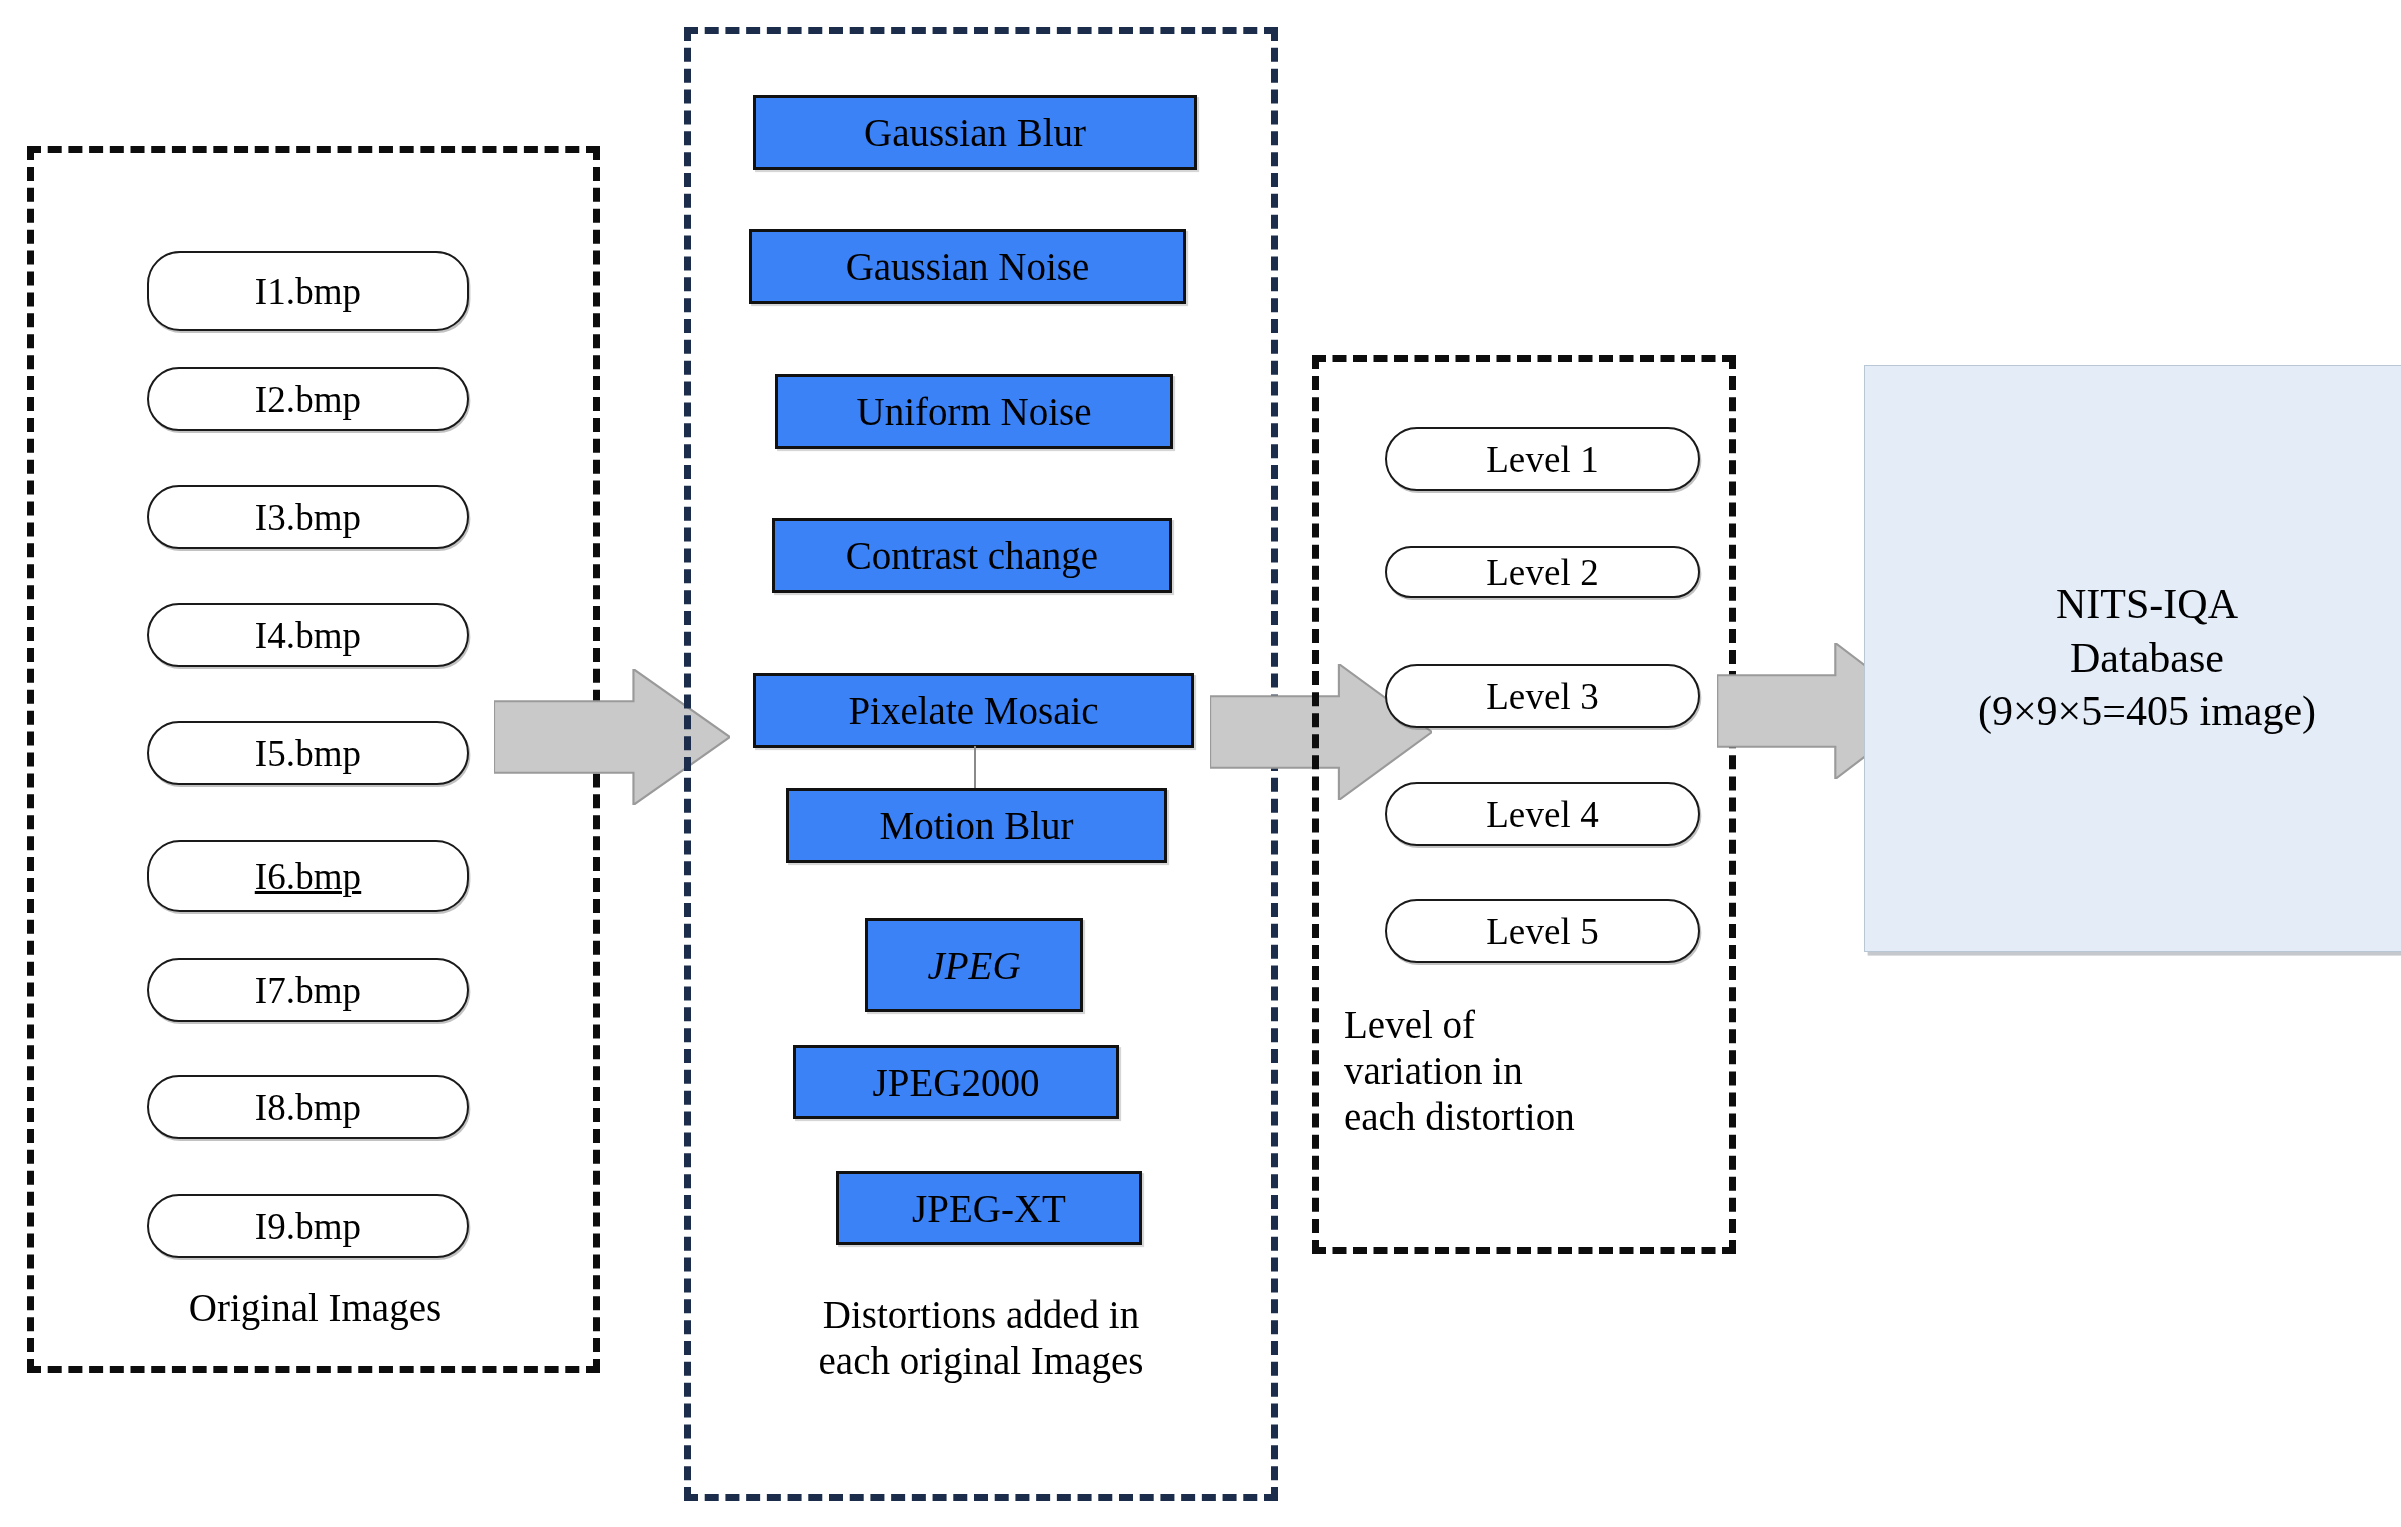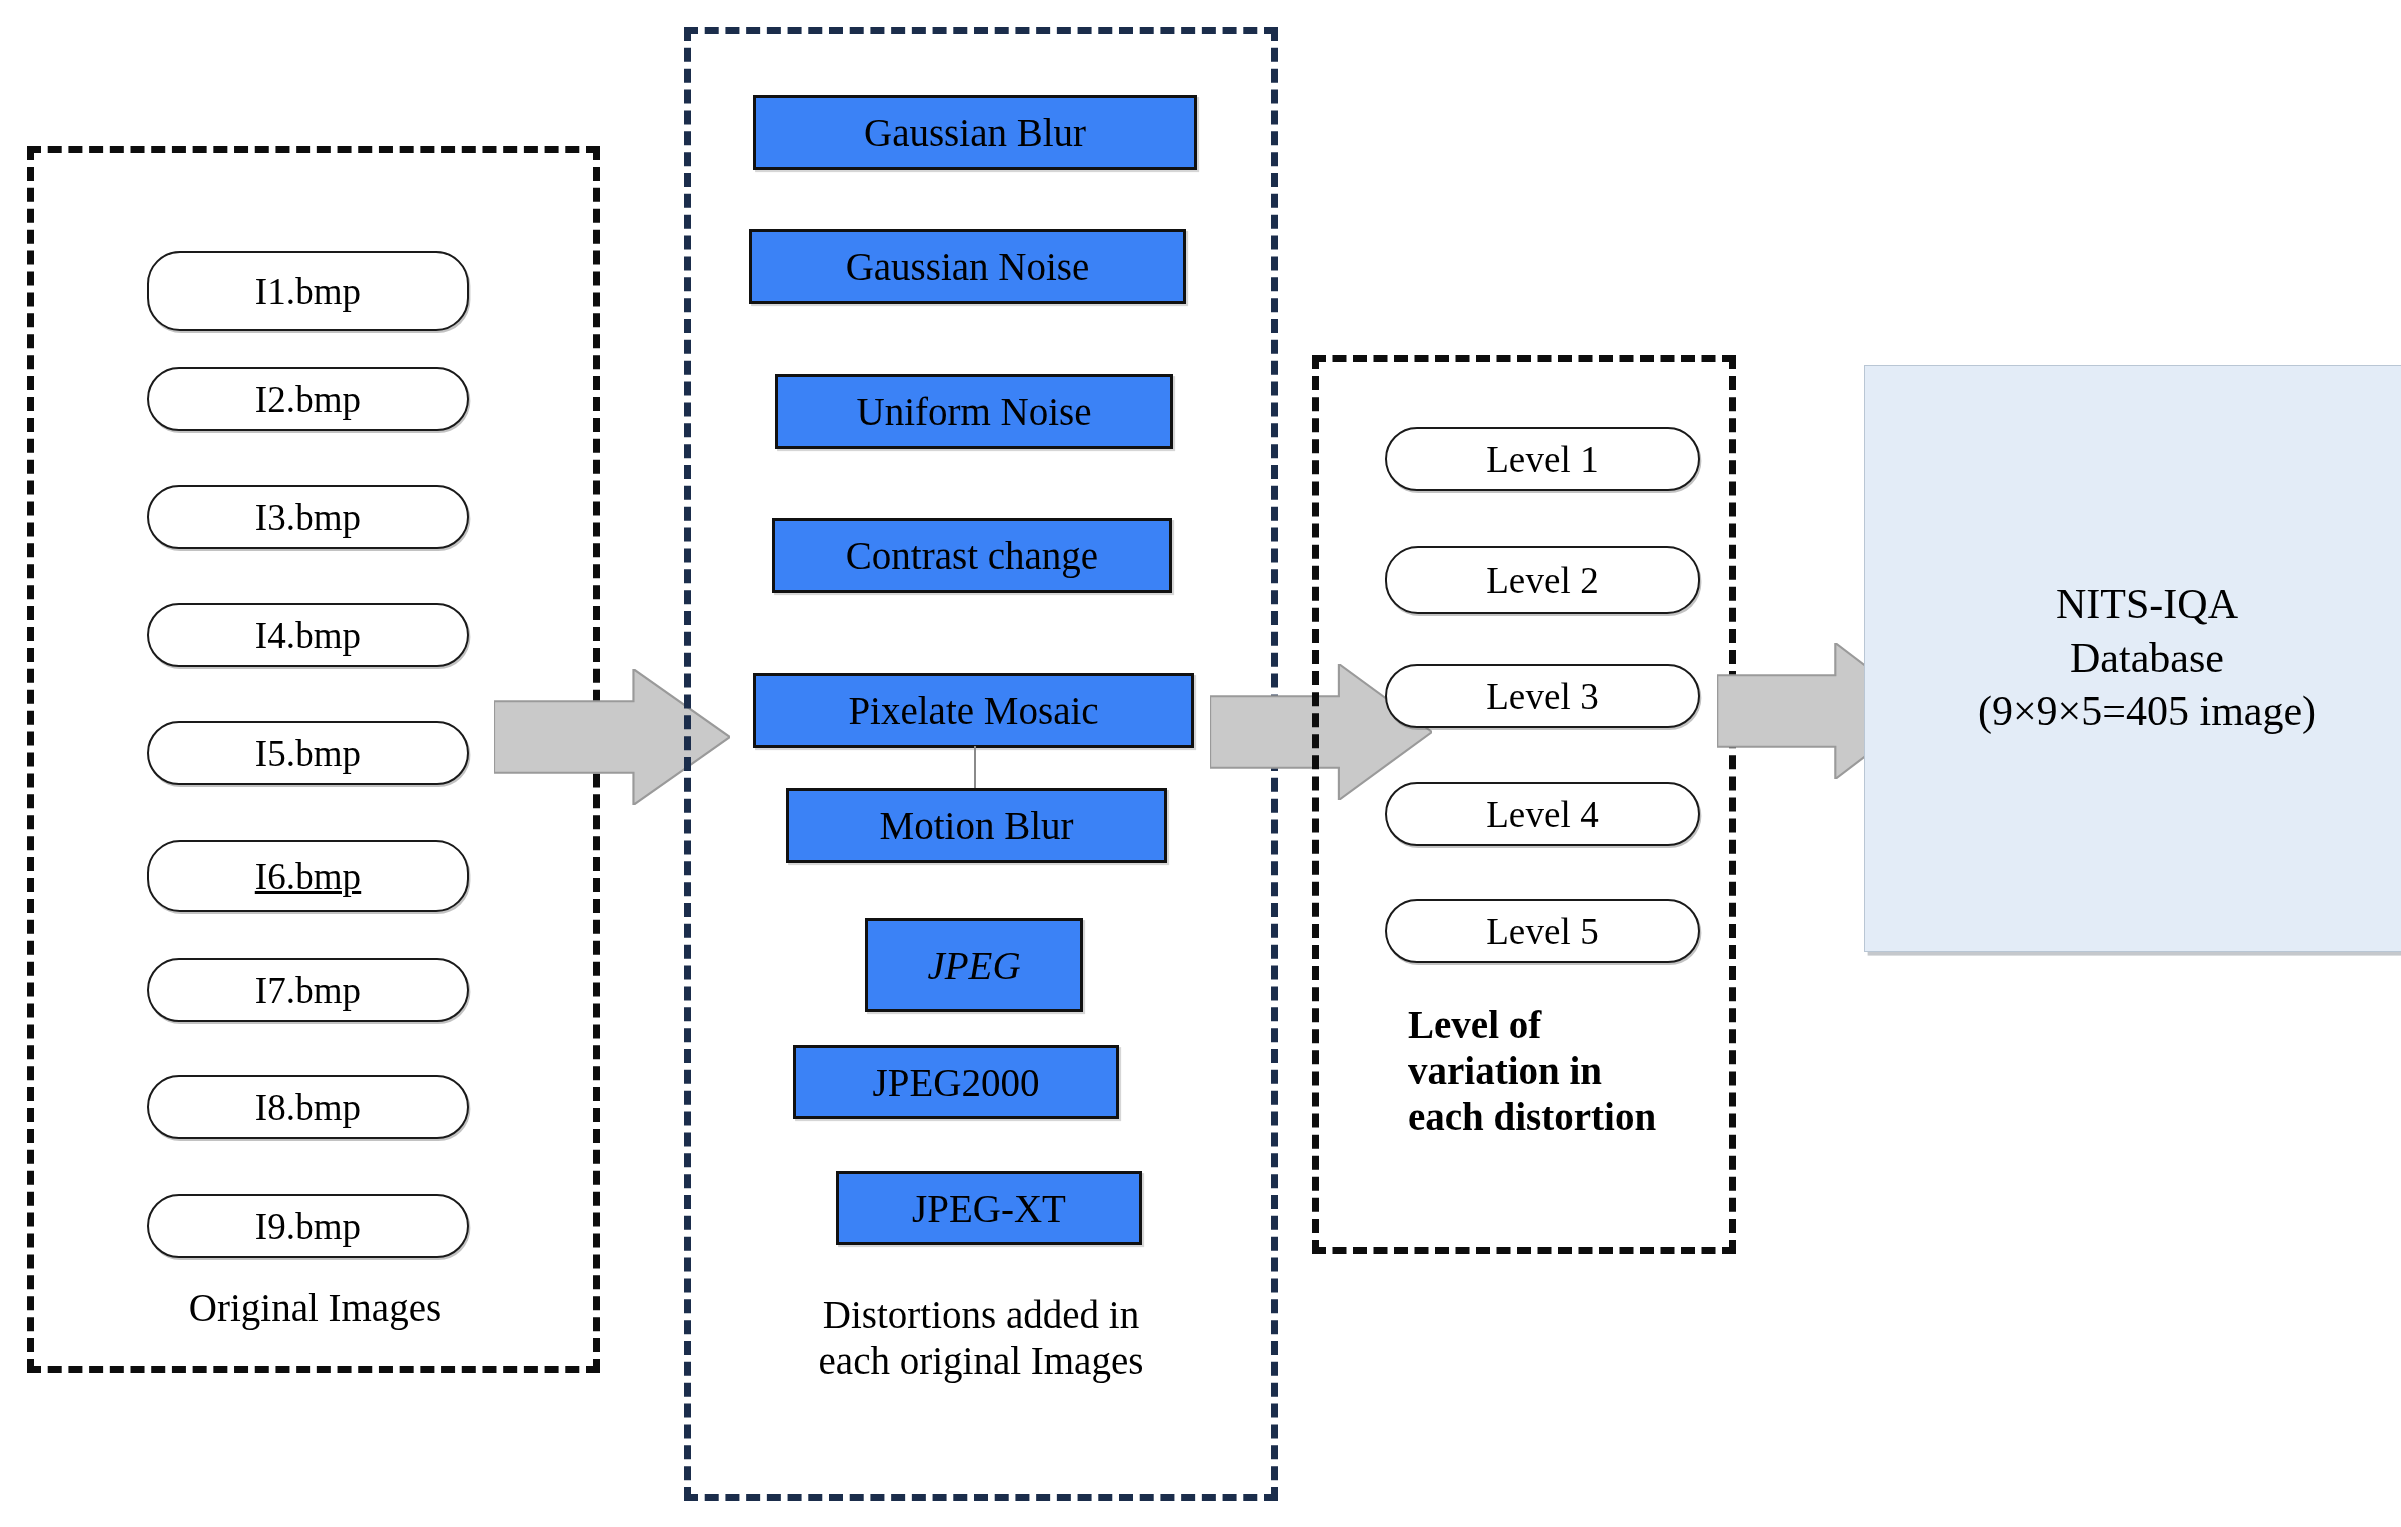--- a/index.html
+++ b/index.html
@@ -187,34 +187,34 @@
     <svg width="222" height="136" viewBox="0 0 310 190">
       <polygon points="0,45 180,45 180,0 310,95 180,190 180,145 0,145" fill="#c9c9c9" stroke="#9a9a9a" stroke-width="3"></polygon>
     </svg>
   </div>
 
   <div class="panel panel-dark" style="left:1312px; top:355px; width:424px; height:899px;"></div>
 
   <div class="pill" style="left:1385px; top:427px; width:315px; height:64px;">
     <span>Level 1</span>
   </div>
-  <div class="pill" style="left:1385px; top:546px; width:315px; height:68px;">
+  <div class="pill" style="left:1385px; top:546px; width:315px; height:52px;">
     <span>Level 2</span>
   </div>
   <div class="pill" style="left:1385px; top:664px; width:315px; height:64px;">
     <span>Level 3</span>
   </div>
   <div class="pill" style="left:1385px; top:782px; width:315px; height:64px;">
     <span>Level 4</span>
   </div>
   <div class="pill" style="left:1385px; top:899px; width:315px; height:64px;">
     <span>Level 5</span>
   </div>
 
-  <div class="caption caption-left" style="left:1408px; top:1002px; width:387px;font-weight:bold;">Level of
+  <div class="caption caption-left" style="left:1344px; top:1002px; width:387px;">Level of
 variation in
 each distortion</div>
 
   <div class="arrow" style="left:1717px; top:643px; width:208px; height:136px;">
     <svg width="208" height="136" viewBox="0 0 290 190">
       <polygon points="0,45 165,45 165,0 290,95 165,190 165,145 0,145" fill="#c9c9c9" stroke="#9a9a9a" stroke-width="3"></polygon>
     </svg>
   </div>
 
   <div class="db-box" style="left:1864px; top:365px; width:566px; height:587px;">

